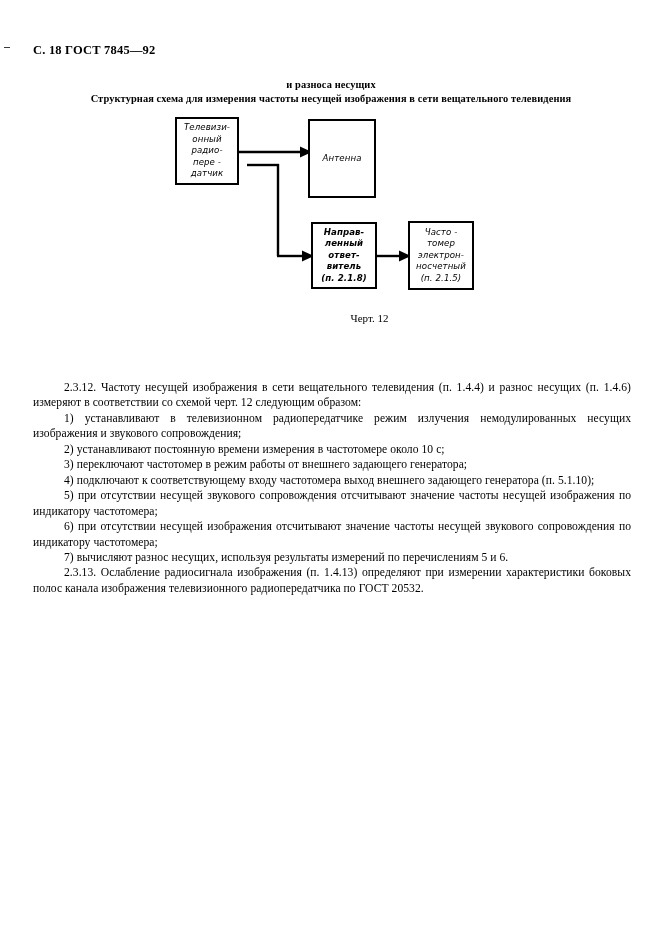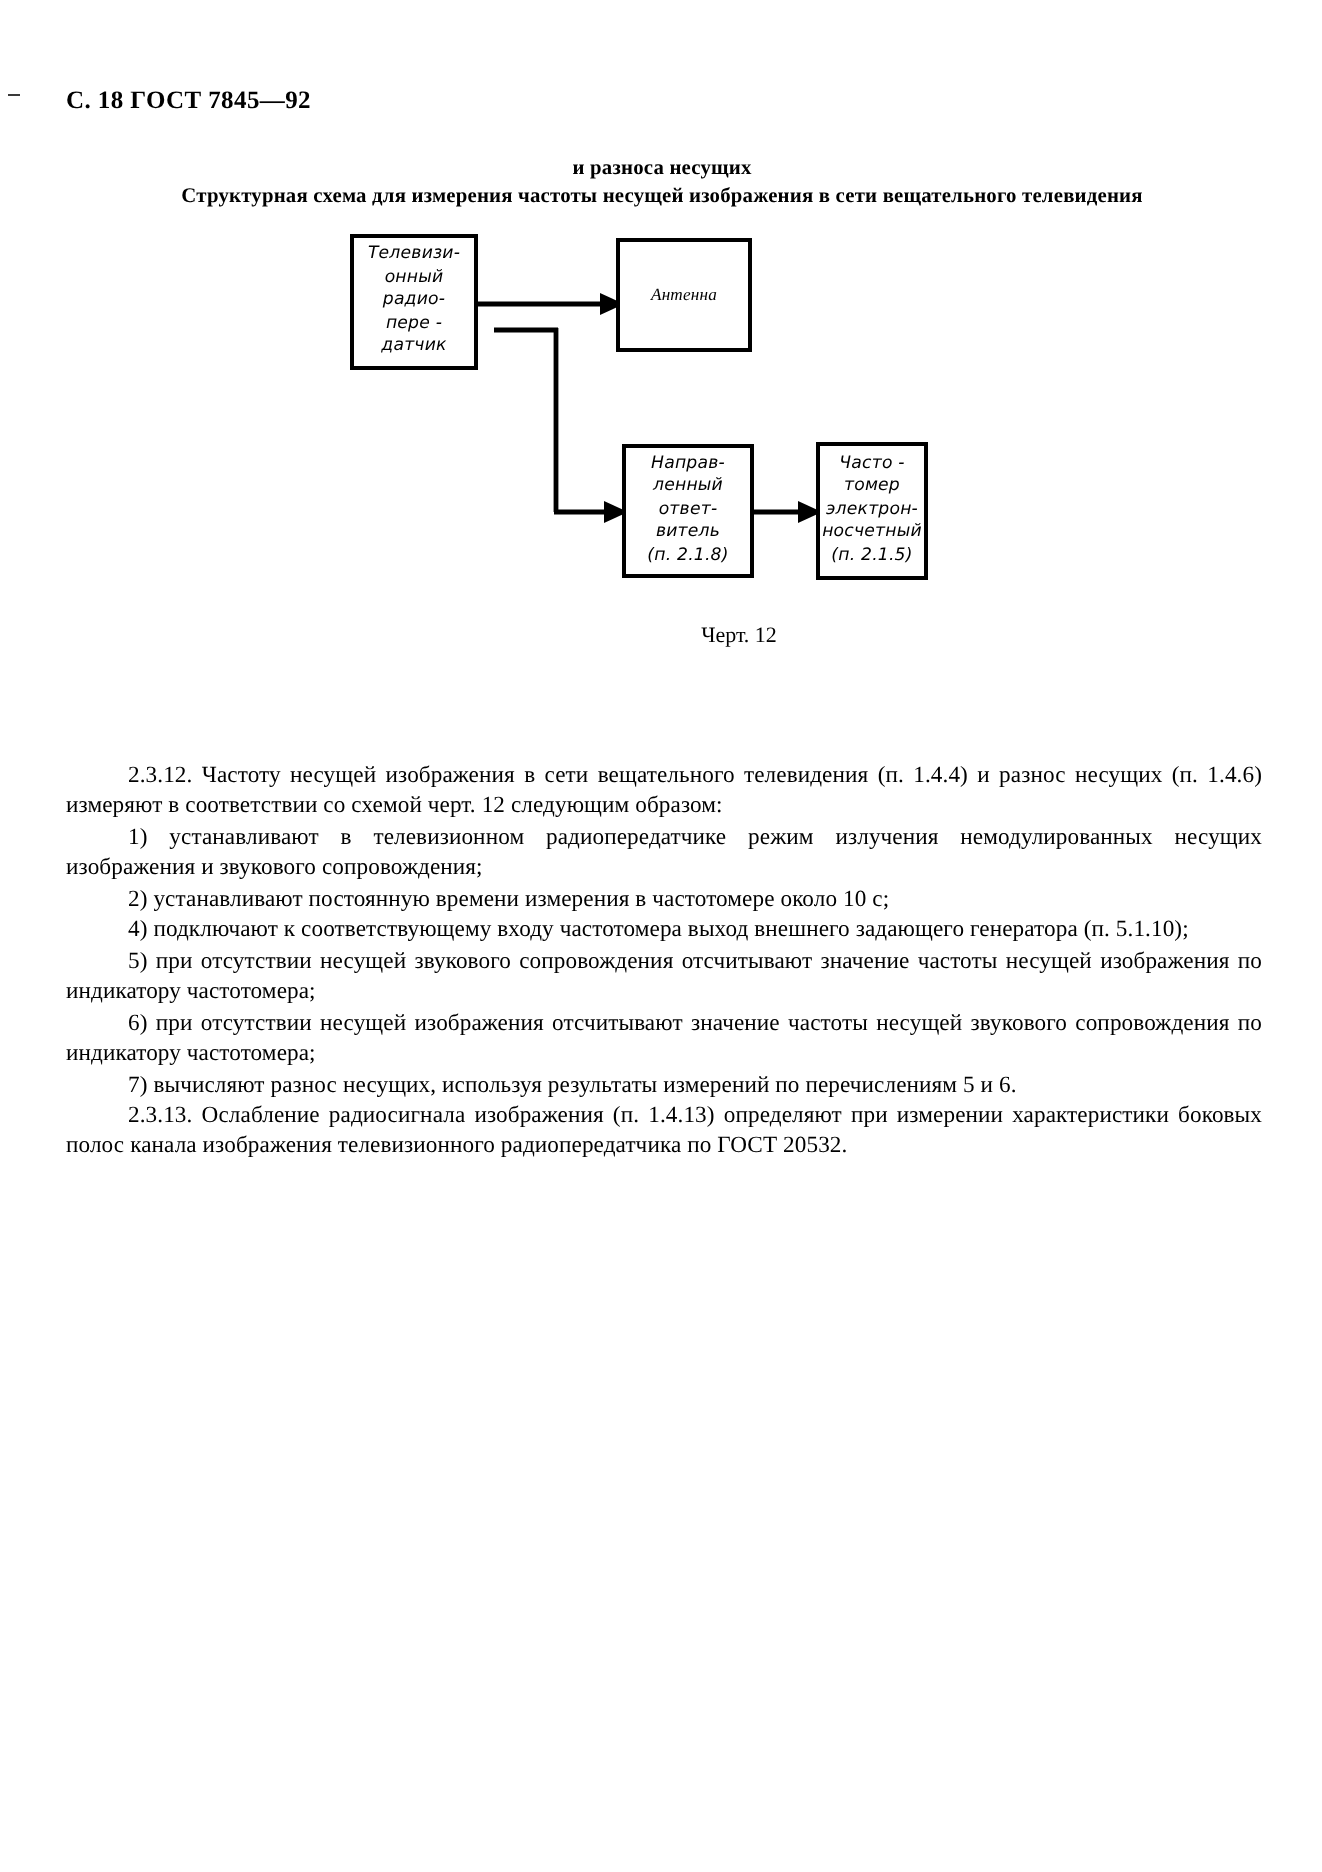--- a/index.html
+++ b/index.html
@@ -83,23 +83,23 @@
     font-size: 8.6px;
     line-height: 11.4px;
     letter-spacing: 0.1px;
     color: #000;
     text-align: center;
     padding: 1px 2px;
   }
   .box .ln { display: block; white-space: nowrap; }
 
   #box-transmitter { left: 175px; top: 117px; width: 64px; height: 68px; }
-  #box-antenna     { left: 308px; top: 119px; width: 68px; height: 57px; font-family: Liberation Serif, serif; }
-  #box-coupler     { left: 311px; top: 222px; width: 66px; height: 67px; }
-  #box-frequency   { left: 408px; top: 221px; width: 56px; height: 69px; }
+  #box-antenna     { left: 308px; top: 119px; width: 68px; height: 79px; }
+  #box-coupler     { left: 311px; top: 222px; width: 66px; height: 67px; font-weight: bold; }
+  #box-frequency   { left: 408px; top: 221px; width: 66px; height: 69px; }
 
   #box-antenna { justify-content: center; }
 
   
   .figure-caption {
     position: absolute;
     left: 0;
     top: 312px;
     width: 661px;
     text-align: center;
@@ -187,20 +187,21 @@
     </div>
 
   </div>
 
   <div class="figure-caption">Черт. 12</div>
 
   <div class="body-text">
     <p>2.3.12. Частоту несущей изображения в сети вещательного телевидения (п. 1.4.4) и разнос несущих (п. 1.4.6) измеряют в соответствии со схемой черт. 12 следующим образом:</p>
     <p>1) устанавливают в телевизионном радиопередатчике режим излучения немодулированных несущих изображения и звукового сопровождения;</p>
     <p>2) устанавливают постоянную времени измерения в частотомере около 10 с;</p>
+    <p>3) переключают частотомер в режим работы от внешнего задающего генератора;</p>
     <p>4) подключают к соответствующему входу частотомера выход внешнего задающего генератора (п. 5.1.10);</p>
     <p>5) при отсутствии несущей звукового сопровождения отсчитывают значение частоты несущей изображения по индикатору частотомера;</p>
     <p>6) при отсутствии несущей изображения отсчитывают значение частоты несущей звукового сопровождения по индикатору частотомера;</p>
     <p>7) вычисляют разнос несущих, используя результаты измерений по перечислениям 5 и 6.</p>
     <p>2.3.13. Ослабление радиосигнала изображения (п. 1.4.13) определяют при измерении характеристики боковых полос канала изображения телевизионного радиопередатчика по ГОСТ  20532.</p>
   </div>
 
 </div>
 
 </body></html>

